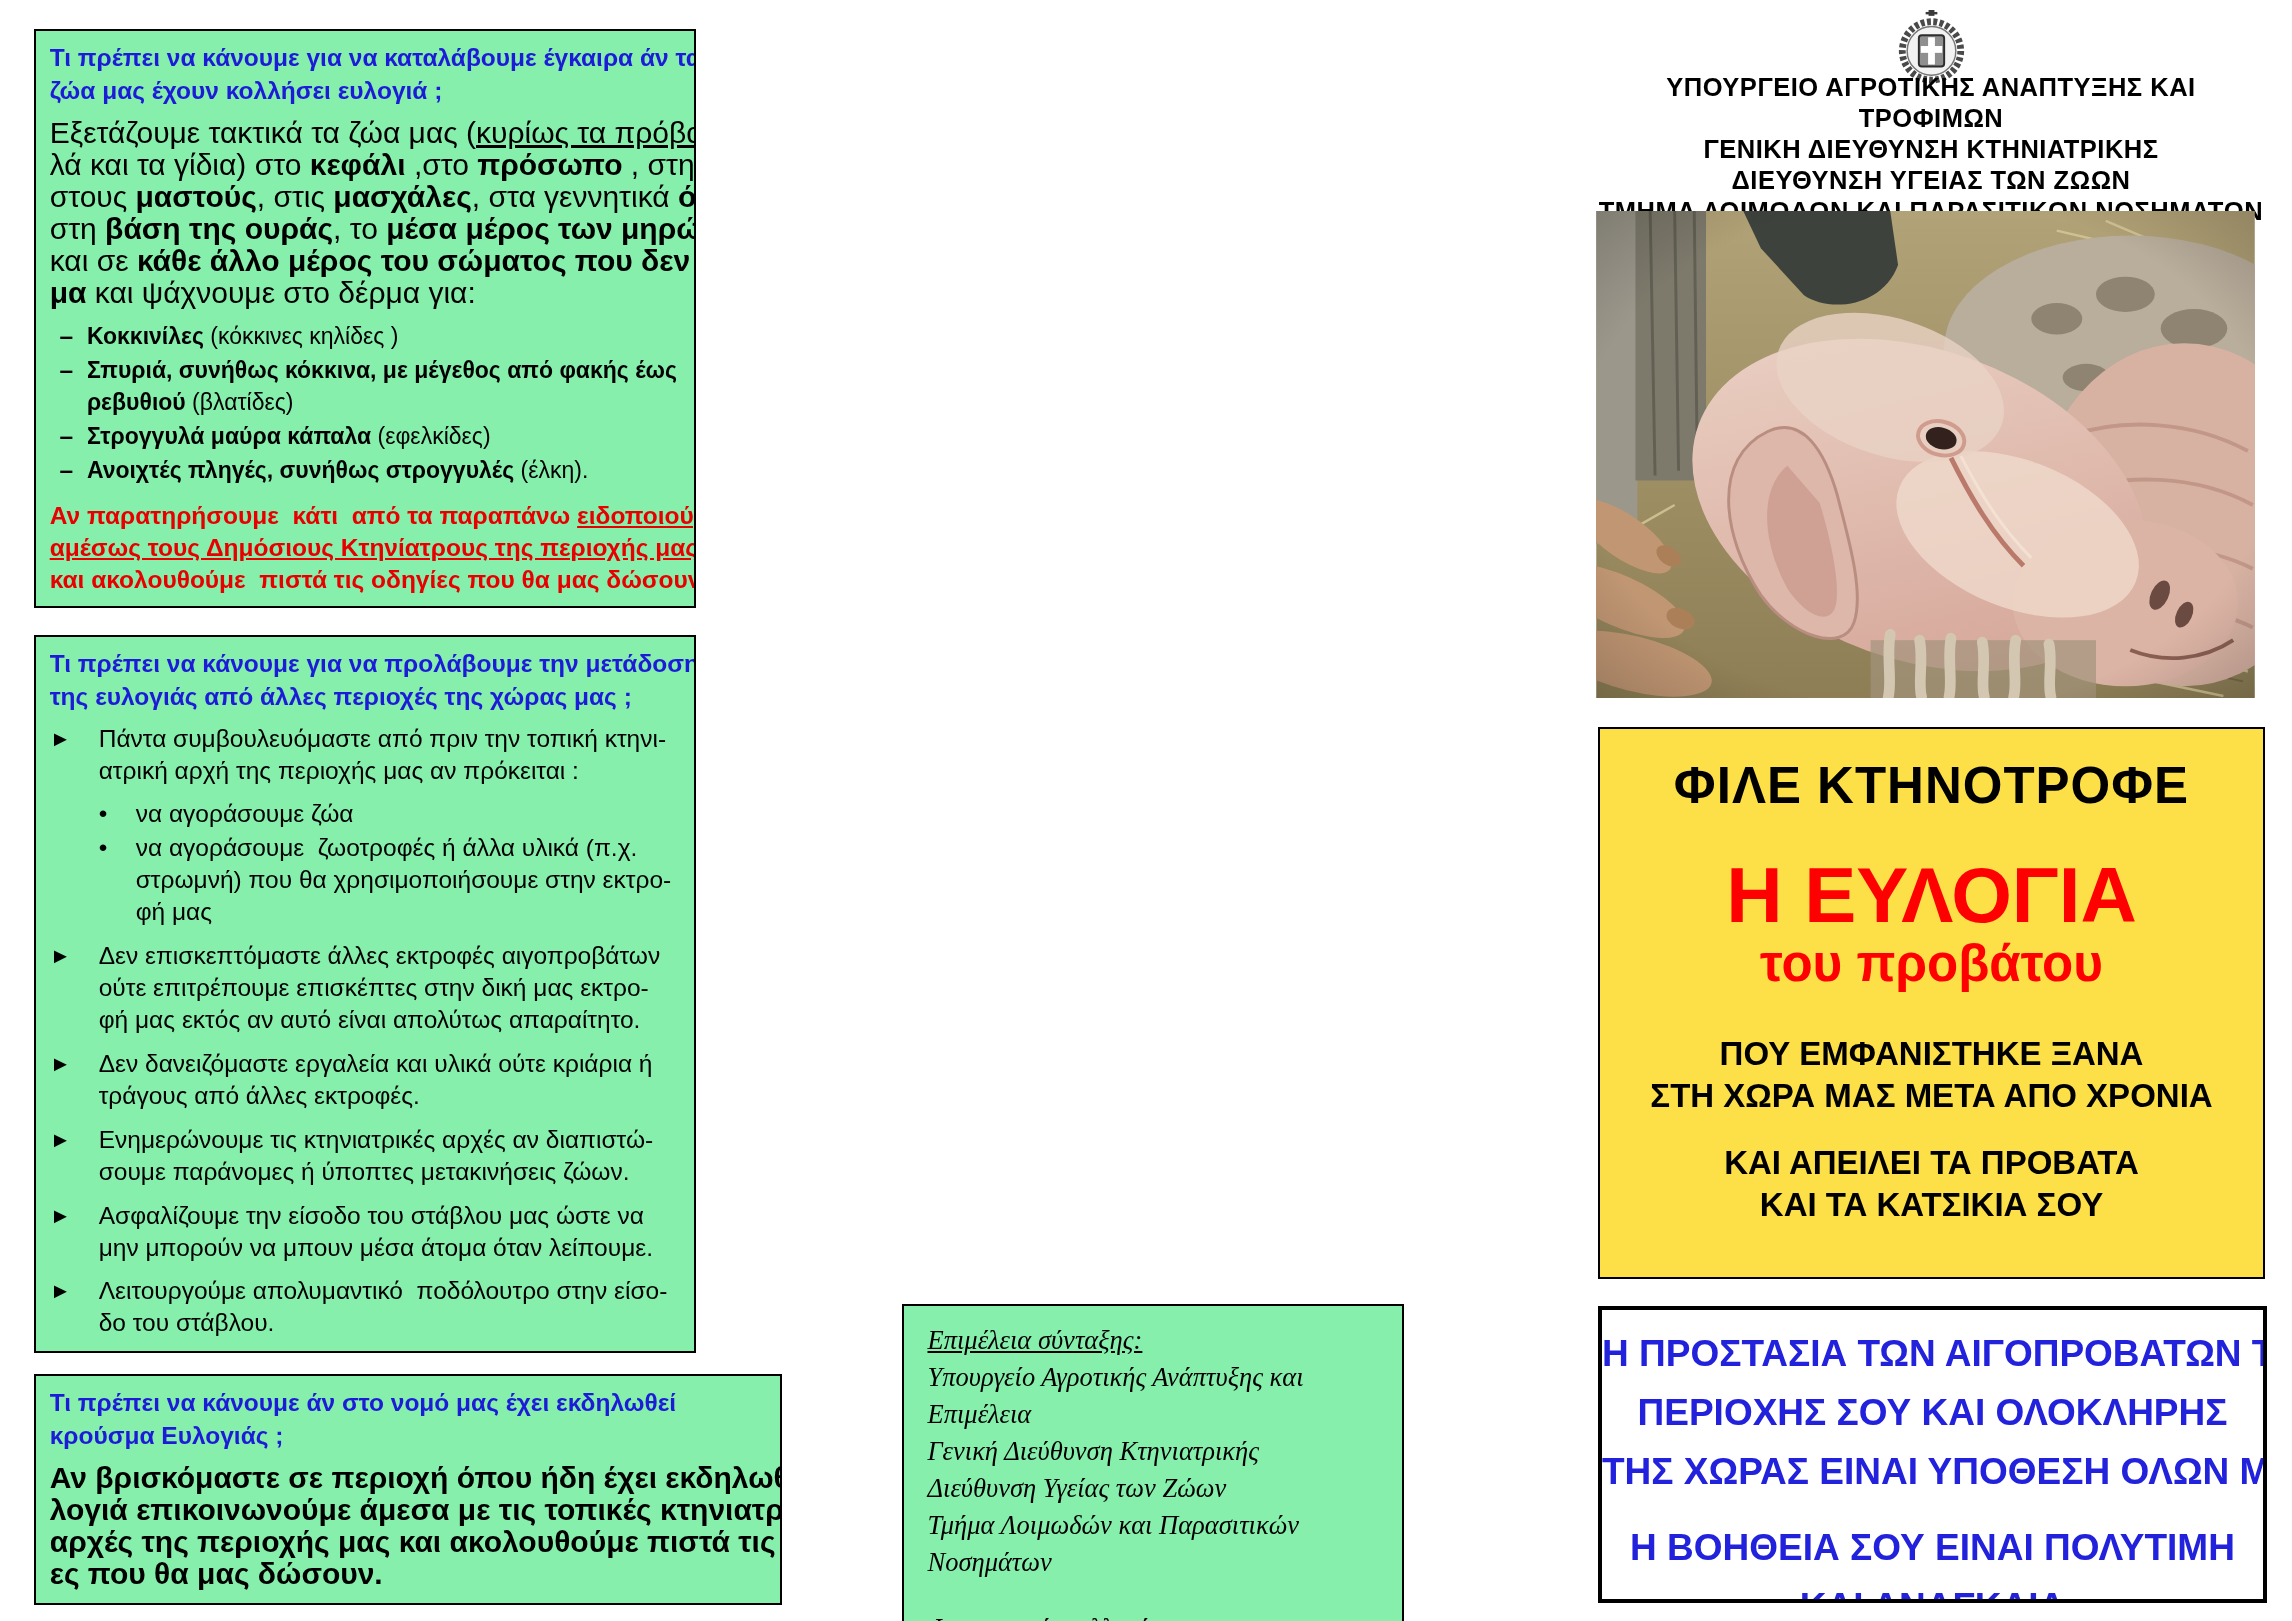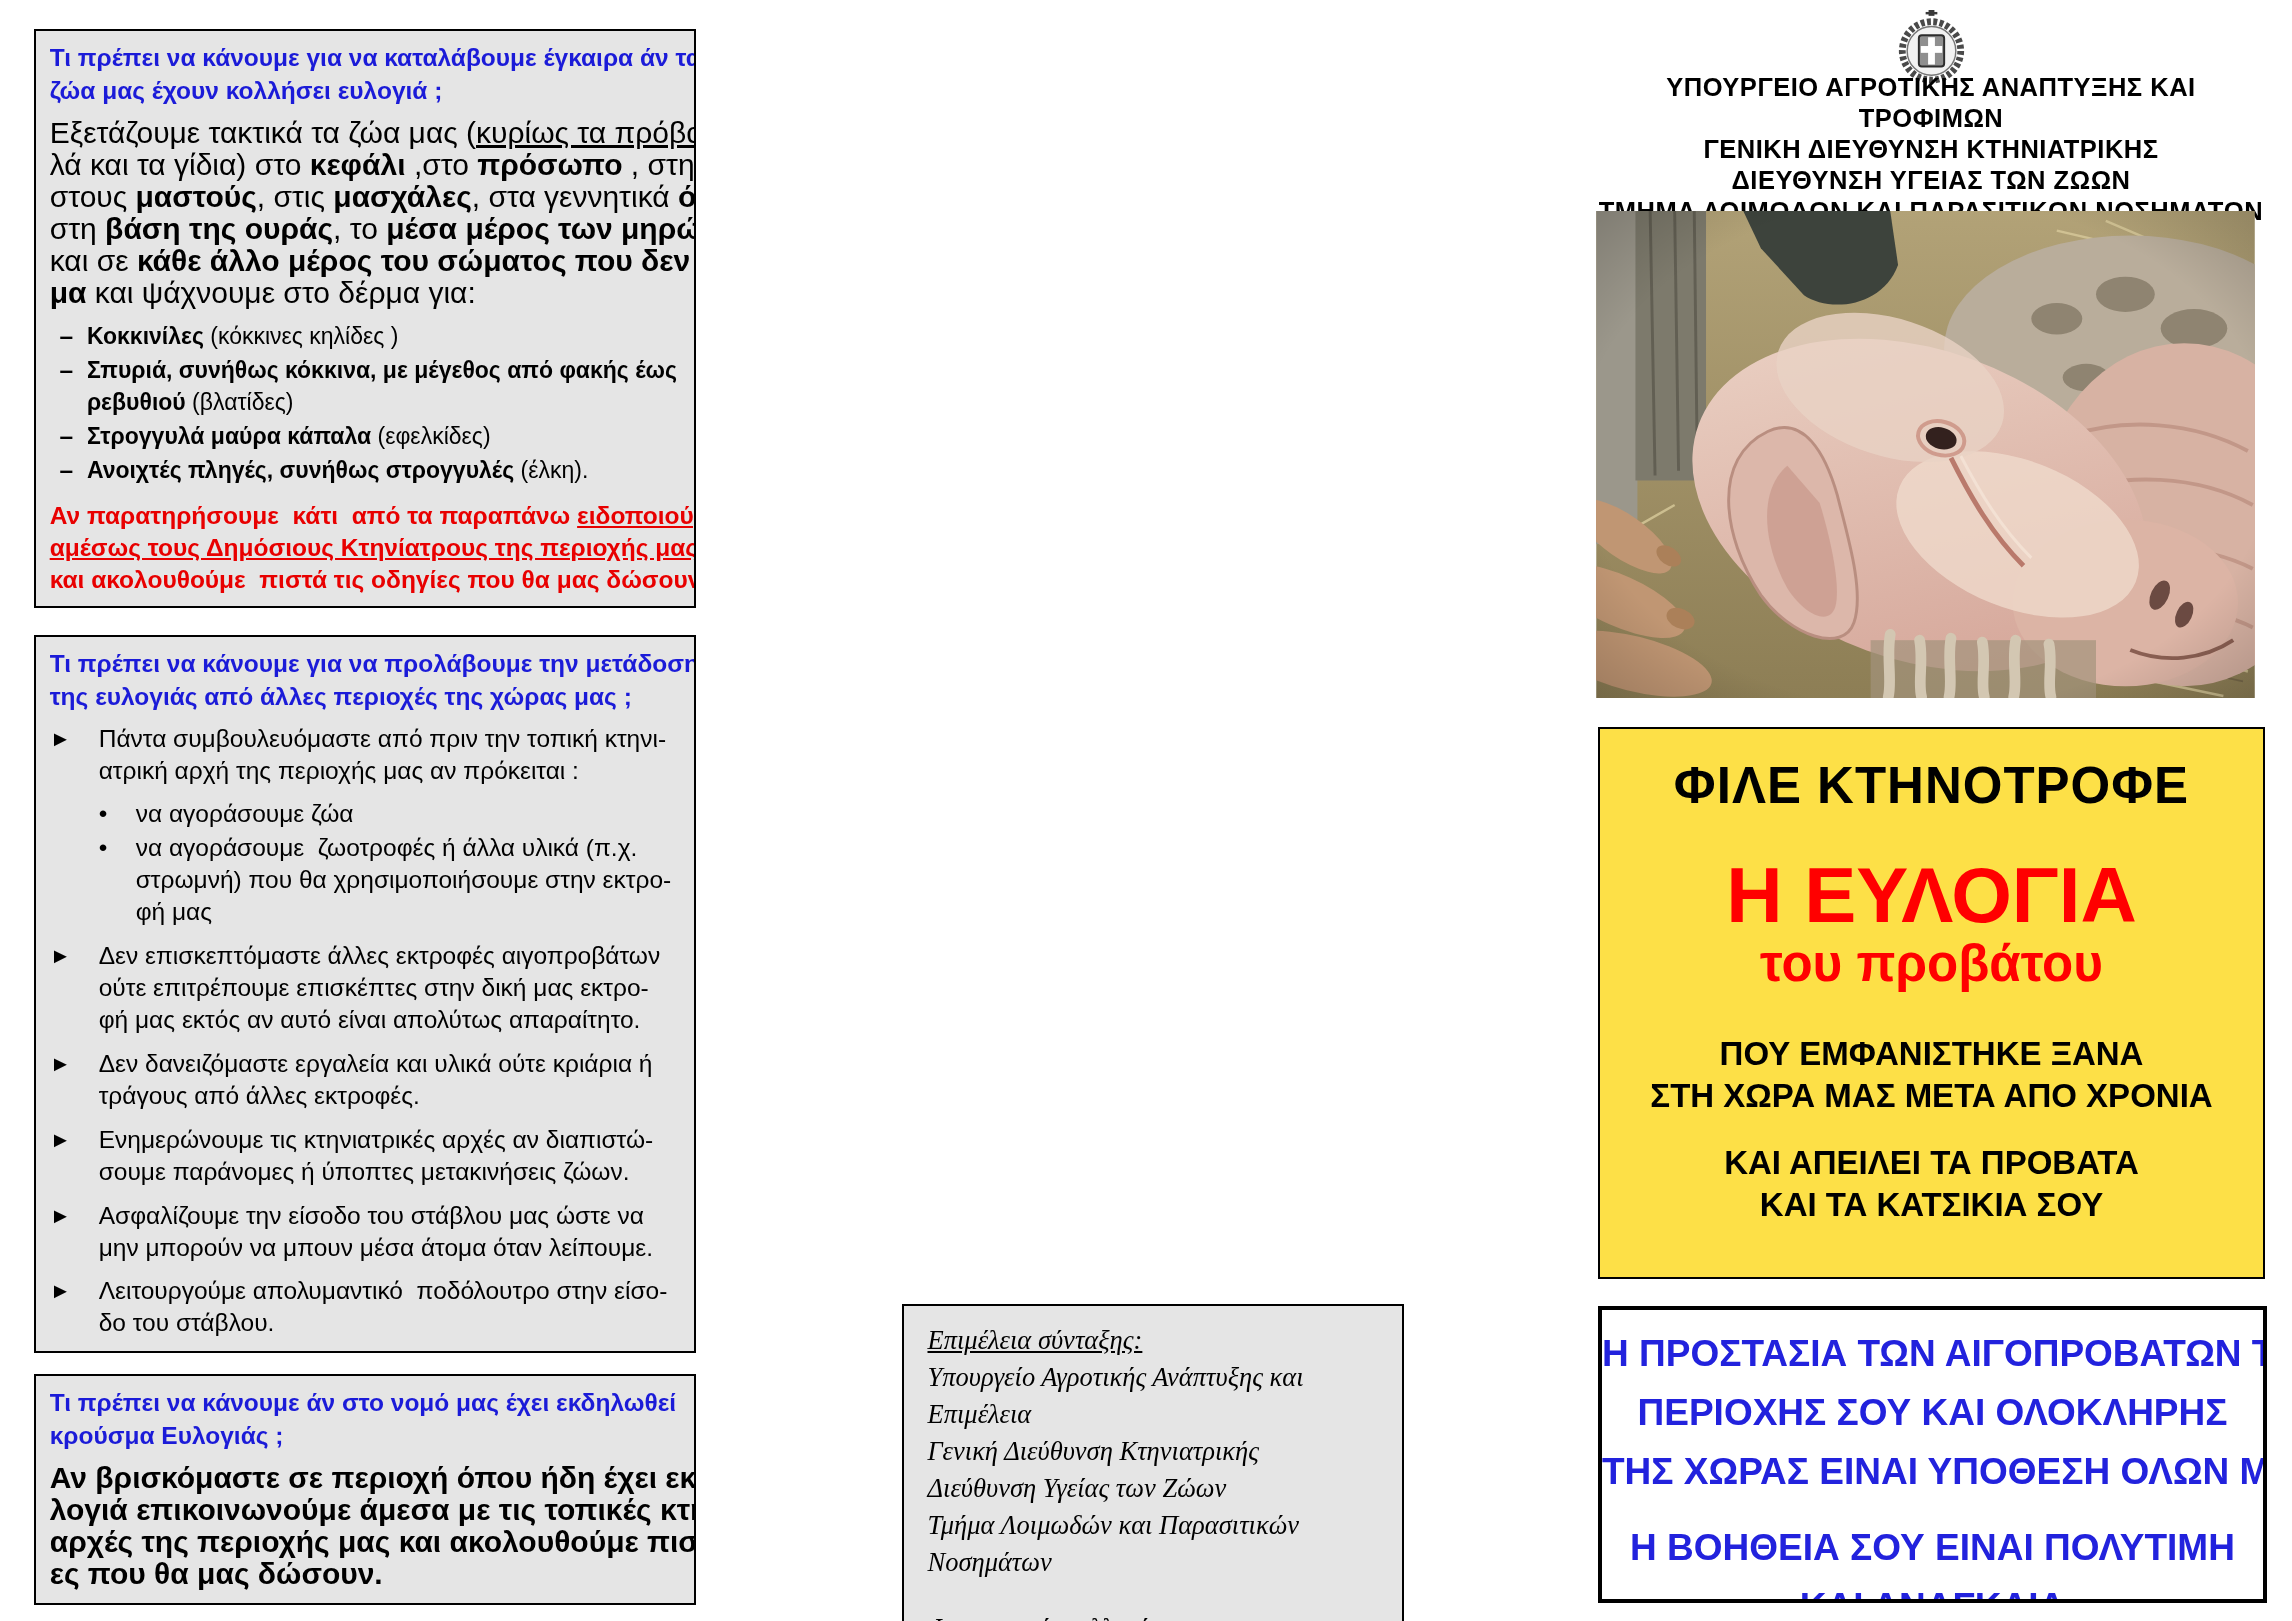--- a/index.html
+++ b/index.html
@@ -1,18 +1,18 @@
 <!DOCTYPE html>
 <html><head>
 <meta charset="utf-8">
 <style>
   html,body{margin:0;padding:0;background:#ffffff;}
   body{width:2293px;height:1621px;position:relative;font-family:"Liberation Sans",sans-serif;color:#000;overflow:hidden;}
   .abs{position:absolute;}
-  .box{border:2px solid #000;background:#e5e5e5;box-sizing:border-box;padding:9.8px 13.7px;overflow:hidden;}
+  .box{border:2px solid #000;background:#86efac;box-sizing:border-box;padding:9.8px 13.7px;overflow:hidden;}
   .bh{font-size:24.5px;font-weight:bold;color:#1b1bd8;line-height:33px;margin:0 0 9.8px 0;white-space:pre;}
   .bt{font-size:30px;line-height:32px;margin:0 0 11.8px 0;white-space:pre;}
   .b{font-weight:bold;}
   .u{text-decoration:underline;}
   .ditem{display:flex;margin:0 0 2px 9.8px;}
   .dash{flex:0 0 27.4px;font-size:24.5px;line-height:32px;font-weight:bold;}
   .dtext{flex:1;font-size:23px;line-height:32px;white-space:pre;}
   .alert{font-size:24.5px;line-height:32px;font-weight:bold;color:#e80000;margin:13.7px 0 0 0;white-space:pre;}
   .bullet{display:flex;margin:0 0 11.8px 0;}
   .arr{flex:0 0 49px;font-size:21.6px;line-height:32px;color:#000;}
@@ -108,21 +108,21 @@
     <span class="btxt">Ασφαλίζουμε την είσοδο του στάβλου μας ώστε να
 μην μπορούν να μπουν μέσα άτομα όταν λείπουμε.</span>
   </div>
   <div class="bullet" style="margin-bottom:2px;">
     <span class="arr">►</span>
     <span class="btxt">Λειτουργούμε απολυμαντικό  ποδόλουτρο στην είσο-
 δο του στάβλου.</span>
   </div>
 </section>
 
-<section class="abs box" style="left:34px;top:1374px;width:662px;">
+<section class="abs box" style="left:34px;top:1374px;width:748px;">
   <h2 class="bh">Τι πρέπει να κάνουμε άν στο νομό μας έχει εκδηλωθεί
 κρούσμα Ευλογιάς ;</h2>
   <p class="bt bold-par" style="margin-bottom:3.9px;">Αν βρισκόμαστε σε περιοχή όπου ήδη έχει εκδηλωθεί Ευ-
 λογιά επικοινωνούμε άμεσα με τις τοπικές κτηνιατρικές
 αρχές της περιοχής μας και ακολουθούμε πιστά τις οδηγί-
 ες που θα μας δώσουν.</p>
 </section>
 
 <section class="abs box credits" style="left:902px;top:1304px;width:502px;padding:15.7px 23.5px;">
   <div class="title">Επιμέλεια σύνταξης:</div>

